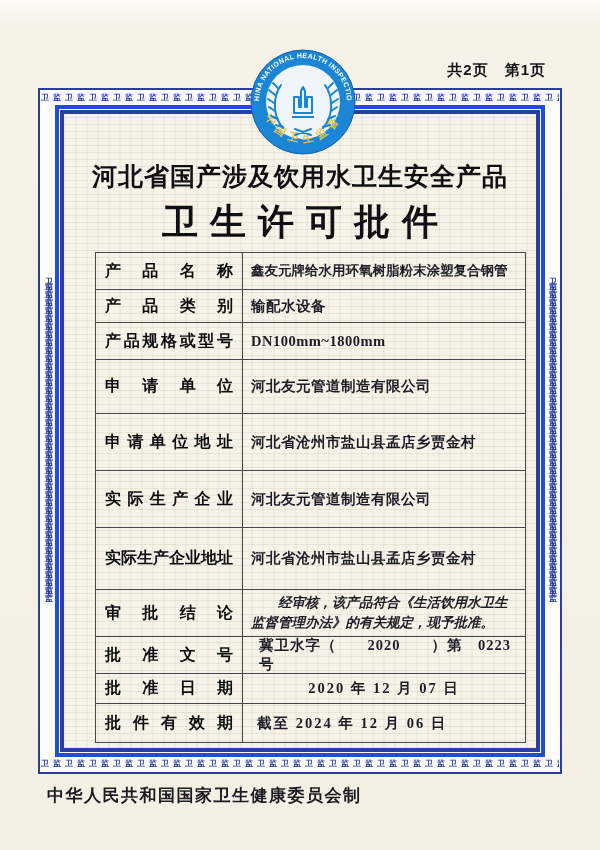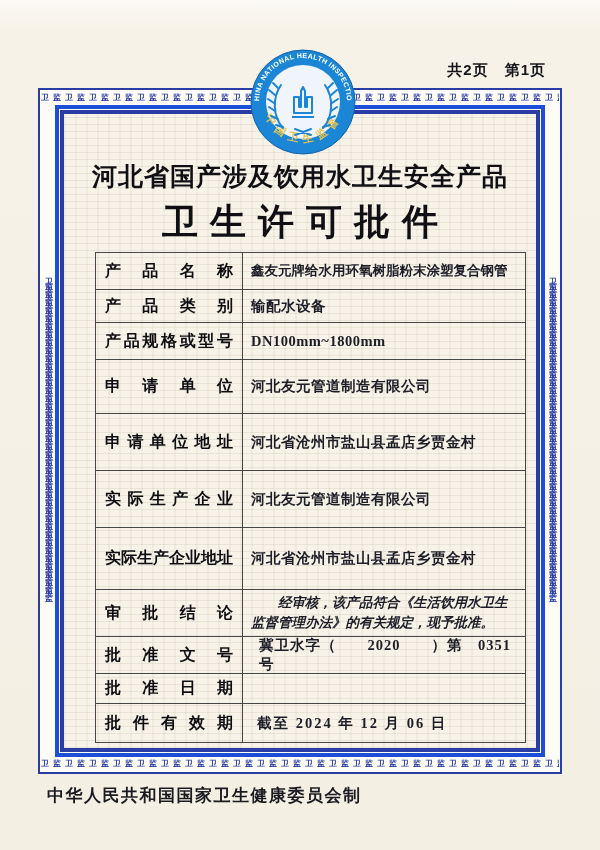--- a/index.html
+++ b/index.html
@@ -226,32 +226,35 @@
           <div class="trow r9">
             <div class="tlabel">
                 <span class="jchars">
                   <span>批</span>
                   <span>准</span>
                   <span>文</span>
                   <span>号</span>
                 </span>
               </div>
             <div class="tvalue docnum">
-                <span>冀卫水字（　　2020　　）第　0351　号</span>
+                <span>冀卫水字（　　2020　　）第　0223　号</span>
               </div>
           </div>
 
           <div class="trow r10">
             <div class="tlabel">
                 <span class="jchars">
                   <span>批</span>
                   <span>准</span>
                   <span>日</span>
                   <span>期</span>
                 </span>
+              </div>
+            <div class="tvalue center">
+                <span>2020 年 12 月 07 日</span>
               </div>
           </div>
 
           <div class="trow r11">
             <div class="tlabel">
                 <span class="jchars">
                   <span>批</span>
                   <span>件</span>
                   <span>有</span>
                   <span>效</span>

